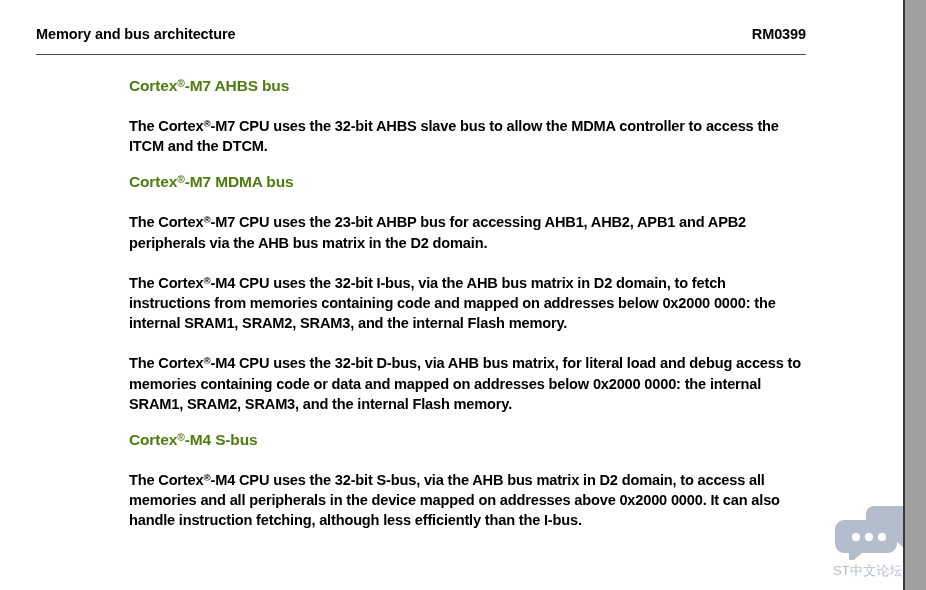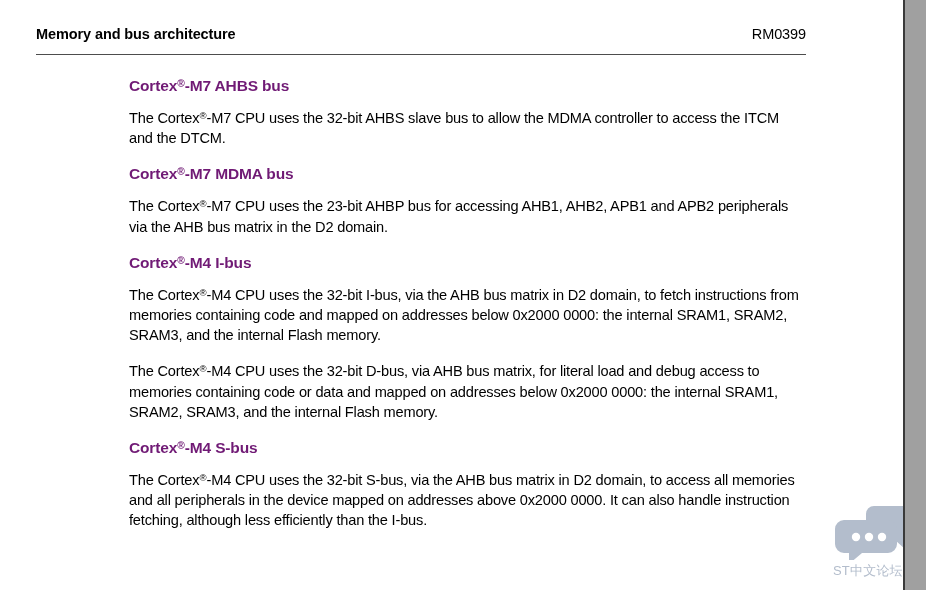--- a/index.html
+++ b/index.html
@@ -60,21 +60,21 @@
     font-weight: bold;
     color: #000;
     letter-spacing: -0.1px;
     white-space: nowrap;
   }
   .page-header .hdr-right {
     position: absolute;
     right: 0;
     top: 0;
     font-size: 14.5px;
-    font-weight: normal;
+    font-weight: bold;
     color: #000;
     letter-spacing: -0.1px;
     white-space: nowrap;
   }
   .header-rule {
     position: absolute;
     left: 36px;
     top: 54px;
     width: 770px;
     height: 0;
@@ -86,30 +86,30 @@
     position: absolute;
     left: 129px;
     top: 76px;
     width: 676px;
   }
 
   h2.sec-heading {
     margin: 0;
     font-size: 15.5px;
     font-weight: bold;
-    color: #701a75;
+    color: #4d7c0f;
     line-height: 20px;
     letter-spacing: -0.15px;
     white-space: nowrap;
   }
 
   p.sec-body {
-    margin: 12px 0 0 0;
+    margin: 20px 0 0 0;
     font-size: 14.6px;
-    font-weight: normal;
+    font-weight: bold;
     color: #000;
     line-height: 20.2px;
     letter-spacing: -0.18px;
     text-align: left;
   }
 
   .section {
     margin-bottom: 16px;
   }
   .section.first { margin-bottom: 16px; }
@@ -167,21 +167,20 @@
         <h2 class="sec-heading"><span>Cortex</span><sup class="reg">®</sup><span>-M7 AHBS bus</span></h2>
         <p class="sec-body"><span>The Cortex</span><sup class="reg">®</sup><span>-M7 CPU uses the 32-bit AHBS slave bus to allow the MDMA controller to access the ITCM and the DTCM.</span></p>
       </div>
 
       <div class="section">
         <h2 class="sec-heading"><span>Cortex</span><sup class="reg">®</sup><span>-M7 MDMA bus</span></h2>
         <p class="sec-body"><span>The Cortex</span><sup class="reg">®</sup><span>-M7 CPU uses the 23-bit AHBP bus for accessing AHB1, AHB2, APB1 and APB2 peripherals via the AHB bus matrix in the D2 domain.</span></p>
       </div>
 
       <div class="section">
-        <h2 class="sec-heading"><span>Cortex</span><sup class="reg">®</sup><span>-M4 I-bus</span></h2>
         <p class="sec-body"><span>The Cortex</span><sup class="reg">®</sup><span>-M4 CPU uses the 32-bit I-bus, via the AHB bus matrix in D2 domain, to fetch instructions from memories containing code and mapped on addresses below 0x2000 0000: the internal SRAM1, SRAM2, SRAM3, and the internal Flash memory.</span></p>
       </div>
 
       <div class="section">
         <p class="sec-body"><span>The Cortex</span><sup class="reg">®</sup><span>-M4 CPU uses the 32-bit D-bus, via AHB bus matrix, for literal load and debug access to memories containing code or data and mapped on addresses below 0x2000 0000: the internal SRAM1, SRAM2, SRAM3, and the internal Flash memory.</span></p>
       </div>
 
       <div class="section">
         <h2 class="sec-heading"><span>Cortex</span><sup class="reg">®</sup><span>-M4 S-bus</span></h2>
         <p class="sec-body"><span>The Cortex</span><sup class="reg">®</sup><span>-M4 CPU uses the 32-bit S-bus, via the AHB bus matrix in D2 domain, to access all memories and all peripherals in the device mapped on addresses above 0x2000 0000. It can also handle instruction fetching, although less efficiently than the I-bus.</span></p>

